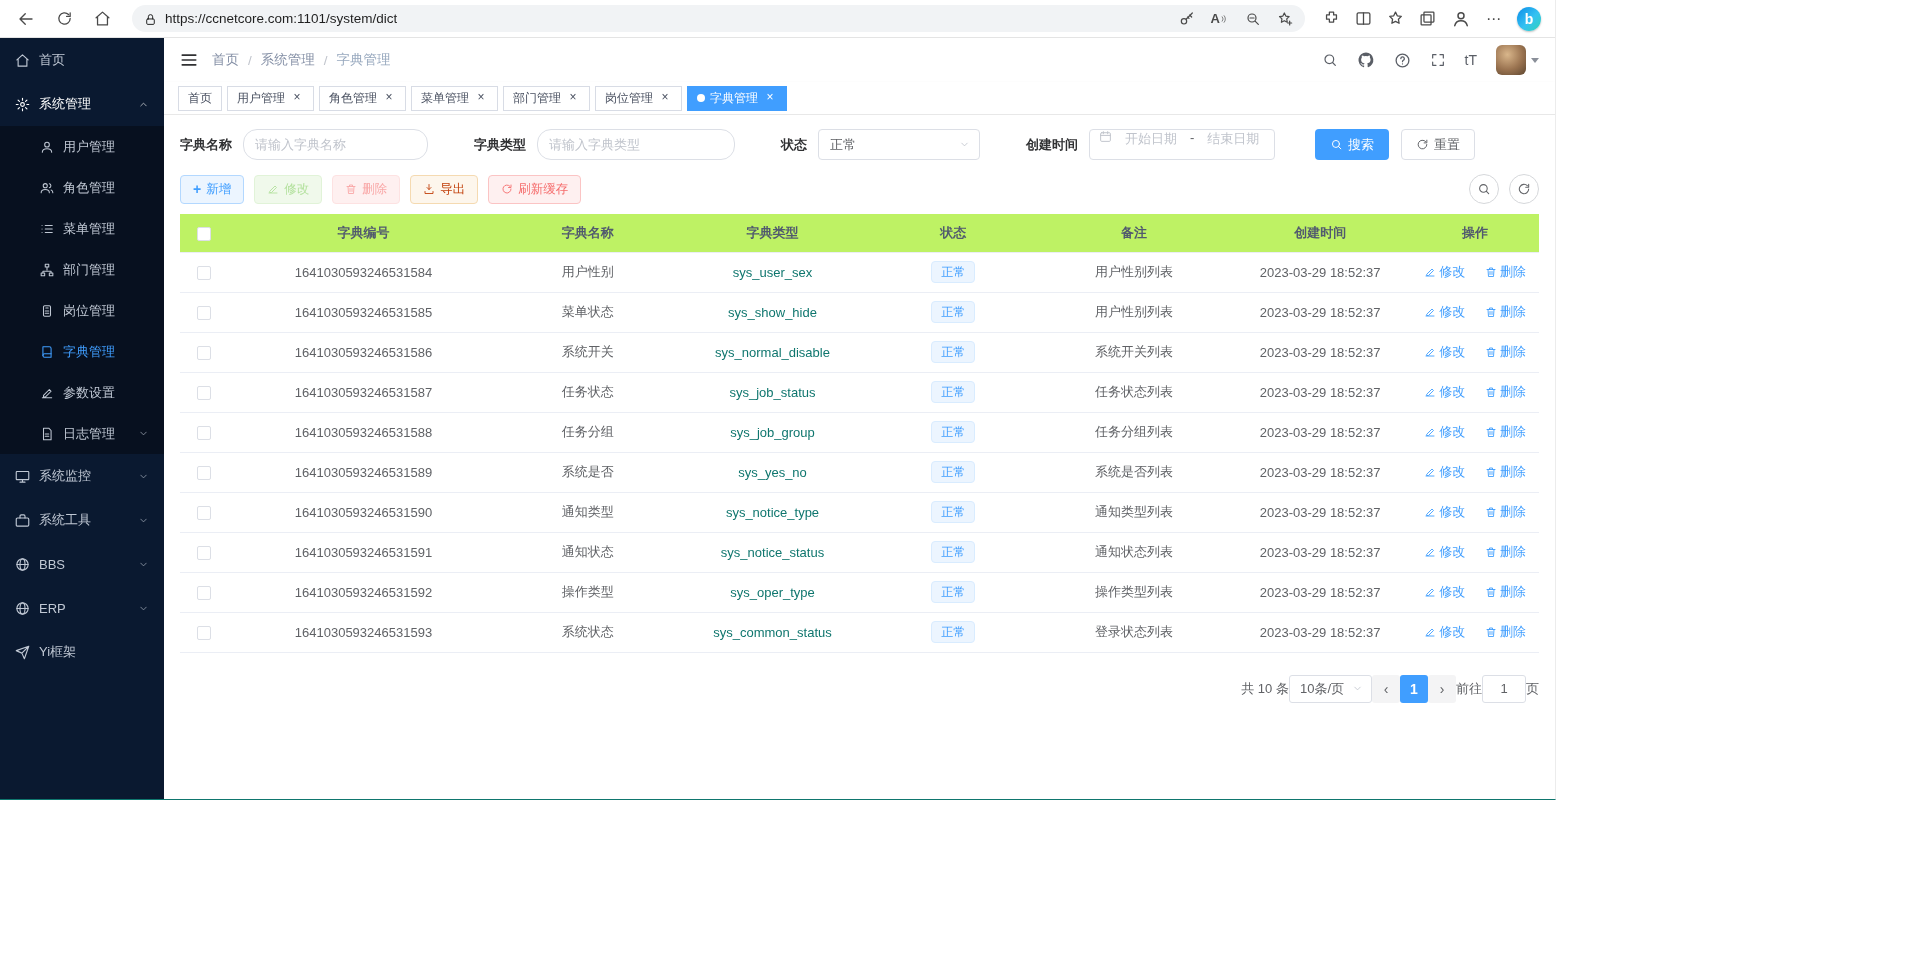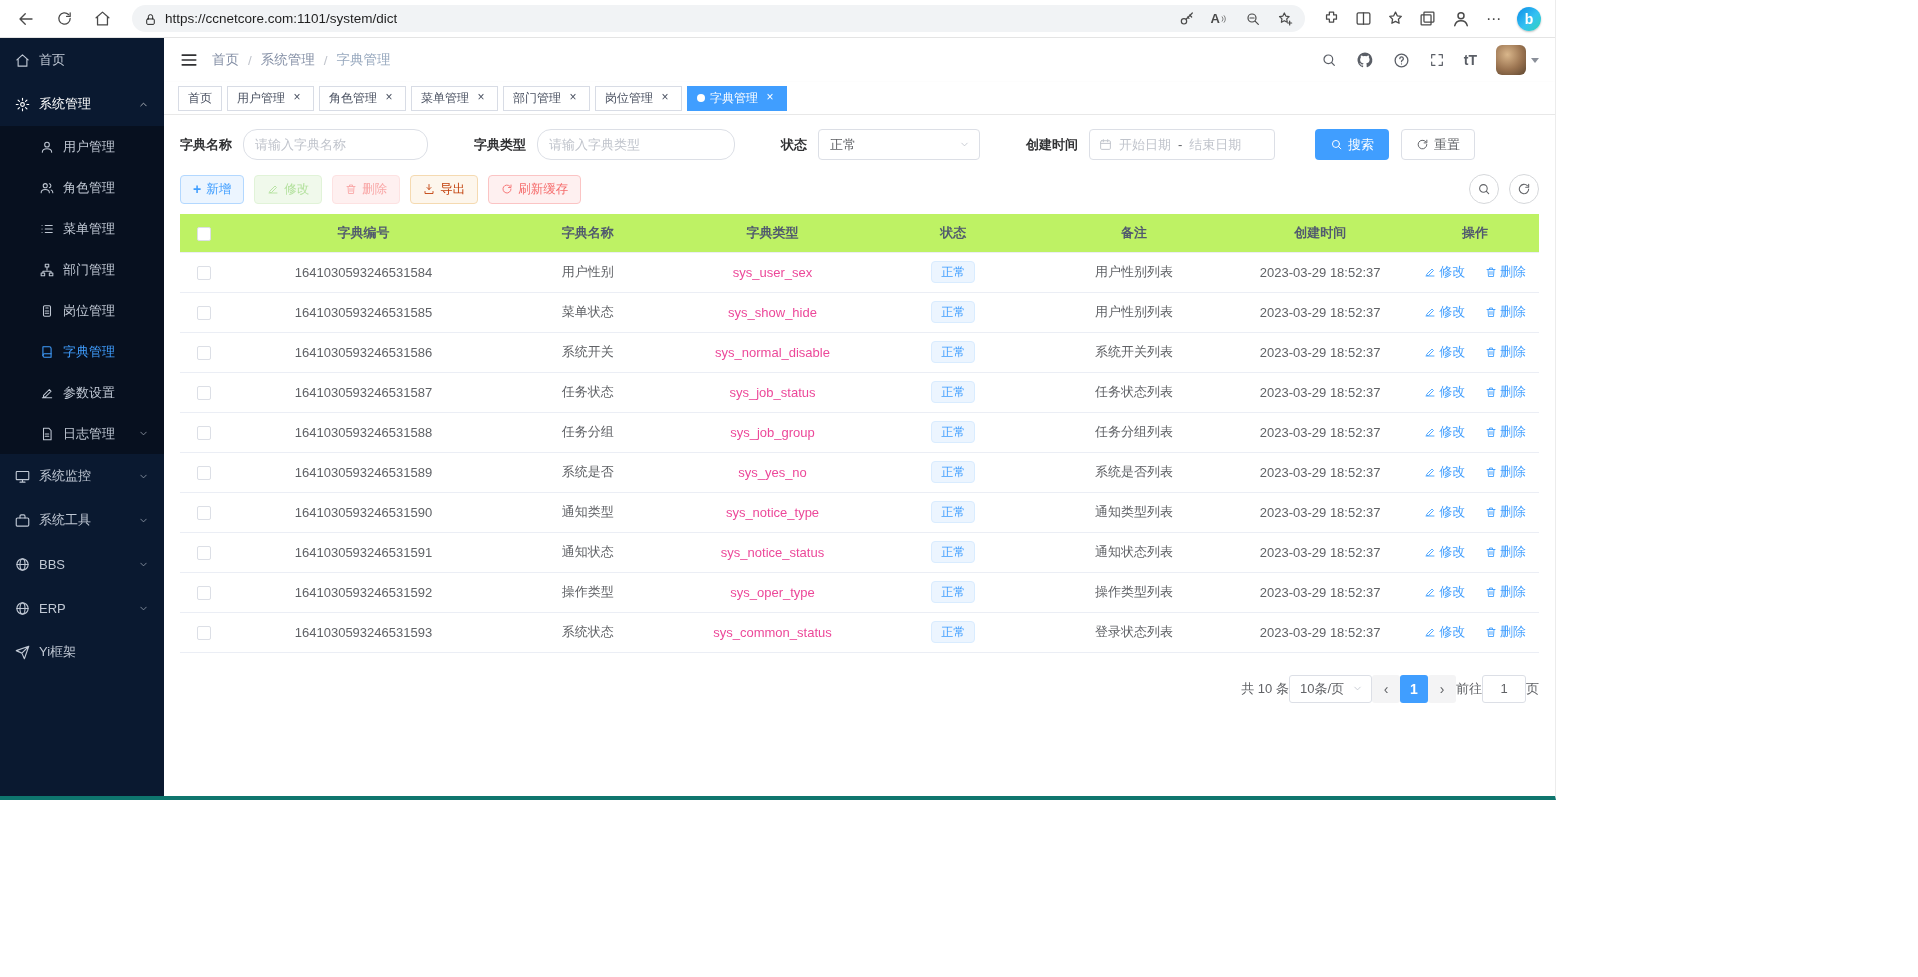--- a/index.html
+++ b/index.html
@@ -1,17 +1,17 @@
 <!DOCTYPE html>
 <html><head>
 <meta charset="utf-8">
 <style>
   *{box-sizing:border-box;margin:0;padding:0}
   html,body{width:1918px;height:977px;background:#ffffff;font-family:"Liberation Sans","DejaVu Sans",sans-serif;font-size:13px;color:#303133}
-  .window{position:relative;width:1556px;height:800px;background:#fff;overflow:hidden;border-right:1px solid #ececec;border-bottom:4px solid #0f766e}
+  .window{position:relative;width:1556px;height:800px;background:#fff;overflow:hidden;border-right:1px solid #ececec;border-bottom:1px solid #0f766e}
   svg.ic{fill:none;stroke:currentColor;stroke-width:1.8;stroke-linecap:round;stroke-linejoin:round;flex-shrink:0;display:inline-block;vertical-align:middle}
   svg.ic.fill{fill:currentColor;stroke:none}
 
   
   .browser-bar{height:38px;background:#fff;border-bottom:1px solid #e4e4e4;display:flex;align-items:center;padding:0 10px;gap:6px;color:#4a4a4a}
   .bicon{width:32px;height:30px;display:inline-flex;align-items:center;justify-content:center;border-radius:5px;cursor:pointer}
   .url-pill{flex:1;height:27px;background:#f1f3f5;border-radius:14px;display:flex;align-items:center;padding:0 12px;margin:0 8px;gap:8px;color:#202020}
   .url-text{font-size:13.5px;color:#1f1f1f;white-space:nowrap;overflow:hidden}
   .pill-icons{margin-left:auto;display:flex;align-items:center;gap:16px;color:#4a4a4a}
   .browser-right{display:flex;align-items:center;gap:15px;padding:0 4px;color:#4a4a4a}
@@ -34,21 +34,21 @@
 
   
   .topbar{height:44px;display:flex;align-items:center;padding:0 16px;background:#fff}
   .hamburger{cursor:pointer;color:#303133;display:inline-flex}
   .breadcrumb{margin-left:14px;display:flex;align-items:center;gap:9px;font-size:13.5px}
   .breadcrumb .crumb{color:#8590a6;cursor:pointer}
   .breadcrumb .sep{color:#c0c4cc}
   .breadcrumb .current{color:#97a8be}
   .topbar-right{margin-left:auto;display:flex;align-items:center;gap:19px;color:#5a5e66}
   .topbar-right .hicon{cursor:pointer;display:inline-flex;align-items:center}
-  .font-size-ctl{font-size:14px;font-weight:bold;color:#5a5e66}
+  .font-size-ctl{font-size:14px;font-weight:normal;color:#5a5e66}
   .avatar-wrap{display:flex;align-items:center;gap:5px;cursor:pointer}
   .avatar{width:30px;height:30px;border-radius:6px;background:radial-gradient(circle at 38% 32%,#d9b68b,#9a7350 55%,#5d4630)}
   .caret-down{width:0;height:0;border-left:4px solid transparent;border-right:4px solid transparent;border-top:5px solid #8a8f99}
 
   
   .tabbar{height:33px;display:flex;align-items:center;gap:5px;padding:0 14px;background:#fff;border-bottom:1px solid #e8e8e8;box-shadow:0 1px 3px rgba(0,0,0,.05)}
   .tab{display:inline-flex;align-items:center;gap:5px;height:25px;padding:0 9px;border:1px solid #d8dce5;background:#fff;color:#495060;font-size:12px;cursor:pointer}
   .tab .dot{width:8px;height:8px;border-radius:50%;background:#fff;display:none}
   .tab.active{background:#409eff;border-color:#409eff;color:#fff}
   .tab.active .dot{display:inline-block}
@@ -56,21 +56,21 @@
 
   
   .content{padding:14px 16px 0;background:#fff;flex:1}
   .filter-row{display:flex;align-items:center;margin-bottom:14px}
   .f-group{display:flex;align-items:center;margin-right:46px}
   .f-label{font-weight:bold;color:#303133;margin-right:11px;white-space:nowrap}
   .f-input{height:31px;border:1px solid #dcdfe6;border-radius:14px;padding:0 11px;font-size:13px;color:#606266;background:#fff;outline:none}
   .f-input::placeholder{color:#c0c4cc}
   .f-select{height:31px;border:1px solid #dcdfe6;border-radius:4px;padding:0 9px 0 11px;display:flex;align-items:center;justify-content:space-between;width:162px;color:#606266;cursor:pointer;background:#fff}
   .f-select .sel-caret{color:#c0c4cc}
-  .f-date{height:31px;border:1px solid #dcdfe6;border-radius:4px;padding:0 9px;display:flex;align-items:center;gap:7px;width:186px;background:#fff;color:#c0c4cc;cursor:pointer}
+  .f-date{height:31px;border:1px solid #dcdfe6;border-radius:4px;padding:0 9px;display:flex;gap:13px;width:186px;background:#fff;color:#c0c4cc;cursor:pointer}
   .f-date .sep{color:#606266}
   .btn{display:inline-flex;align-items:center;gap:5px;height:31px;padding:2px 14px;border-radius:4px;border:1px solid transparent;font-size:13px;cursor:pointer;background:#fff;white-space:nowrap}
   .btn-primary{background:#409eff;color:#fff}
   .btn-plain{border-color:#dcdfe6;color:#606266}
   .filter-row .btn{margin-left:0}
   .filter-btns{display:flex;gap:12px;margin-left:-6px}
 
   .toolbar-row{display:flex;align-items:center;gap:10px;margin-bottom:10px}
   .btn-sm{height:29px;padding:0 12px;font-size:12.5px}
   .btn-add{background:#ecf5ff;border-color:#b3d8ff;color:#409eff}
@@ -80,21 +80,21 @@
   .btn-cache{background:#fef0f0;border-color:#fbc4c4;color:#f56c6c}
   .plus-g{font-size:14px;font-weight:bold;line-height:1}
   .toolbar-right{margin-left:auto;display:flex;gap:10px}
   .circle-btn{width:30px;height:30px;border-radius:50%;border:1px solid #d6d8db;background:#fff;color:#606266;display:inline-flex;align-items:center;justify-content:center;cursor:pointer}
 
   
   table.dict{width:100%;border-collapse:collapse;table-layout:fixed}
   table.dict th{background:#bef264;color:#515a6e;font-weight:bold;font-size:13px;height:38px;text-align:center;border-bottom:1px solid #ebeef5}
   table.dict td{height:40px;text-align:center;color:#606266;font-size:13px;border-bottom:1px solid #ebeef5;overflow:hidden;white-space:nowrap}
   .checkbox{display:inline-block;width:14px;height:14px;border:1px solid #dcdfe6;border-radius:2px;background:#fff;vertical-align:middle;cursor:pointer}
-  a.type-link{color:#ec4899;text-decoration:none;cursor:pointer}
+  a.type-link{color:#0f766e;text-decoration:none;cursor:pointer}
   .status-tag{display:inline-block;padding:0 9px;height:22px;line-height:20px;background:#ecf5ff;border:1px solid #d9ecff;color:#409eff;border-radius:4px;font-size:12px}
   .ops a{color:#409eff;text-decoration:none;display:inline-flex;align-items:center;gap:3px;margin:0 8px;cursor:pointer;font-size:13px}
 
   
   .pagination{display:flex;align-items:center;justify-content:flex-end;gap:0;margin-top:22px;color:#606266;font-size:13px;padding-bottom:20px}
   .pg-select{height:28px;border:1px solid #dcdfe6;border-radius:3px;display:flex;align-items:center;gap:8px;padding:0 8px 0 10px;cursor:pointer;color:#606266}
   .pg-btn{width:28px;height:28px;border-radius:3px;background:#f4f4f5;color:#606266;display:inline-flex;align-items:center;justify-content:center;font-size:14px;cursor:pointer;border:none}
   .pg-page{background:#409eff;color:#fff;font-weight:bold}
   .pg-goto-input{width:44px;height:28px;border:1px solid #dcdfe6;border-radius:3px;text-align:center;font-size:13px;color:#606266;outline:none}
 </style>

